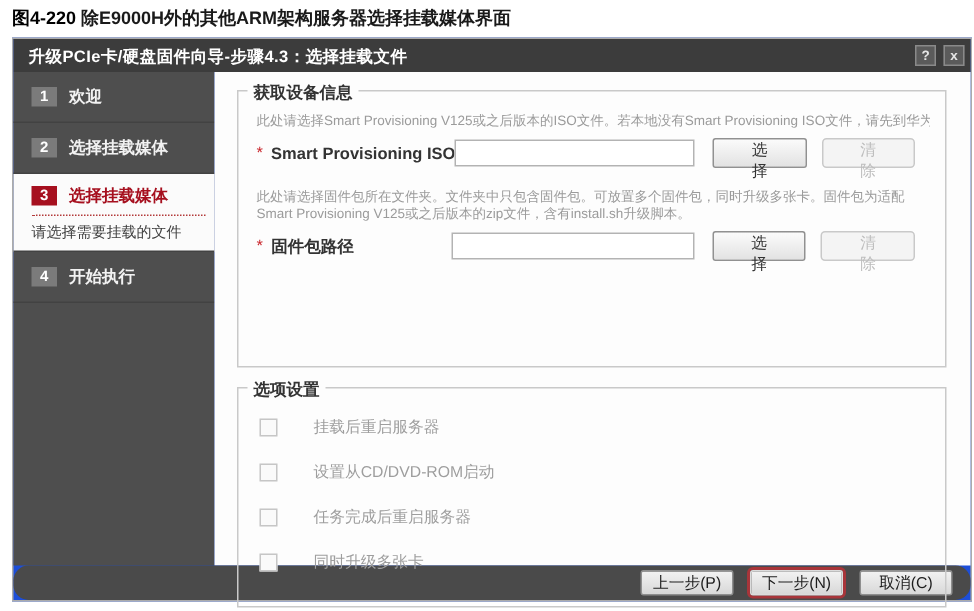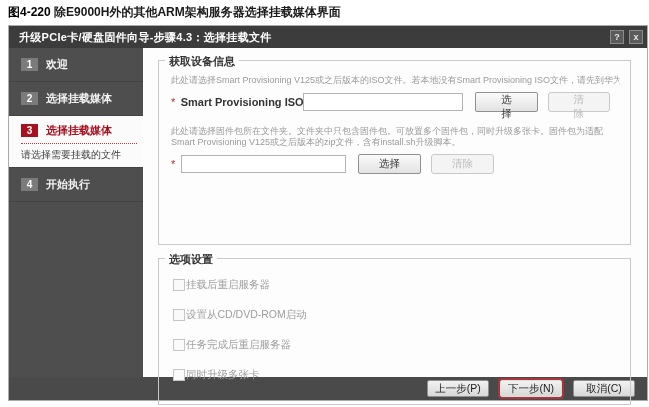--- a/index.html
+++ b/index.html
@@ -51,26 +51,26 @@
     white-space:nowrap; }
   .field-input { width:165px; height:18px; border:1px solid #b3b3b3; background:#fff;
     font-size:10px; padding:0 3px; margin-right:12px; }
   .btn-sm { height:20px; min-width:36px; padding:0 20px; font-size:10.5px; color:#333;
     background:linear-gradient(#fbfbfb,#e2e2e2); border:1px solid #919191;
     border-radius:2px; cursor:pointer; margin-right:10px; }
   .btn-sm:disabled { background:#f4f4f4; border-color:#c9c9c9; color:#bdbdbd;
     border-radius:3px; cursor:default; }
 
   .groupbox.options { margin-top:13px; padding-bottom:6px; }
-  .opt-row { display:flex; align-items:center; gap:1px; margin:7px 0 16px 4px; }
+  .opt-row { display:flex; align-items:center; gap:24px; margin:7px 0 16px 4px; }
   .checkbox { width:12px; height:12px; border:1px solid #c6c6c6; background:#fafafa; }
   .opt-label { color:#9e9e9e; font-size:10.5px; white-space:nowrap; }
 
   .dlg-footer { height:23px; flex:0 0 23px; background:#4a4a4a; display:flex;
-    align-items:center; justify-content:flex-end; padding-right:12px; }
+    align-items:center; justify-content:flex-end; padding-right:12px;border-radius:10px; }
   .btn-footer { height:17px; min-width:62px; font-size:10.5px; color:#1c1c1c;
     background:linear-gradient(#f2f2f2,#d8d8d8); border:1px solid #8f8f8f;
     border-radius:2px; cursor:pointer; margin-left:11px; }
   .btn-footer.default { box-shadow:0 0 0 2px #a8353a; border-color:#dcdcdc; }
   .btn-footer.cancel { }
 </style>
 </head>
 <body>
 
 <div class="caption">
@@ -123,20 +123,21 @@
           <span class="field-label">Smart Provisioning ISO文件</span>
           <input class="field-input" type="text" value="" style="">
           <button class="btn-sm">选择</button>
           <button class="btn-sm" disabled="">清除</button>
         </div>
 
         <div class="hint">此处请选择固件包所在文件夹。文件夹中只包含固件包。可放置多个固件包，同时升级多张卡。固件包为适配Smart Provisioning V125或之后版本的zip文件，含有install.sh升级脚本。</div>
 
         <div class="field-row">
           <span class="req">*</span>
+          <span class="field-label">固件包路径</span>
           <input class="field-input" type="text" value="" style="">
           <button class="btn-sm">选择</button>
           <button class="btn-sm" disabled="">清除</button>
         </div>
 
         <div style="height:52px"></div>
       </div>
 
       <div class="groupbox options">
         <div class="legend">选项设置</div>

